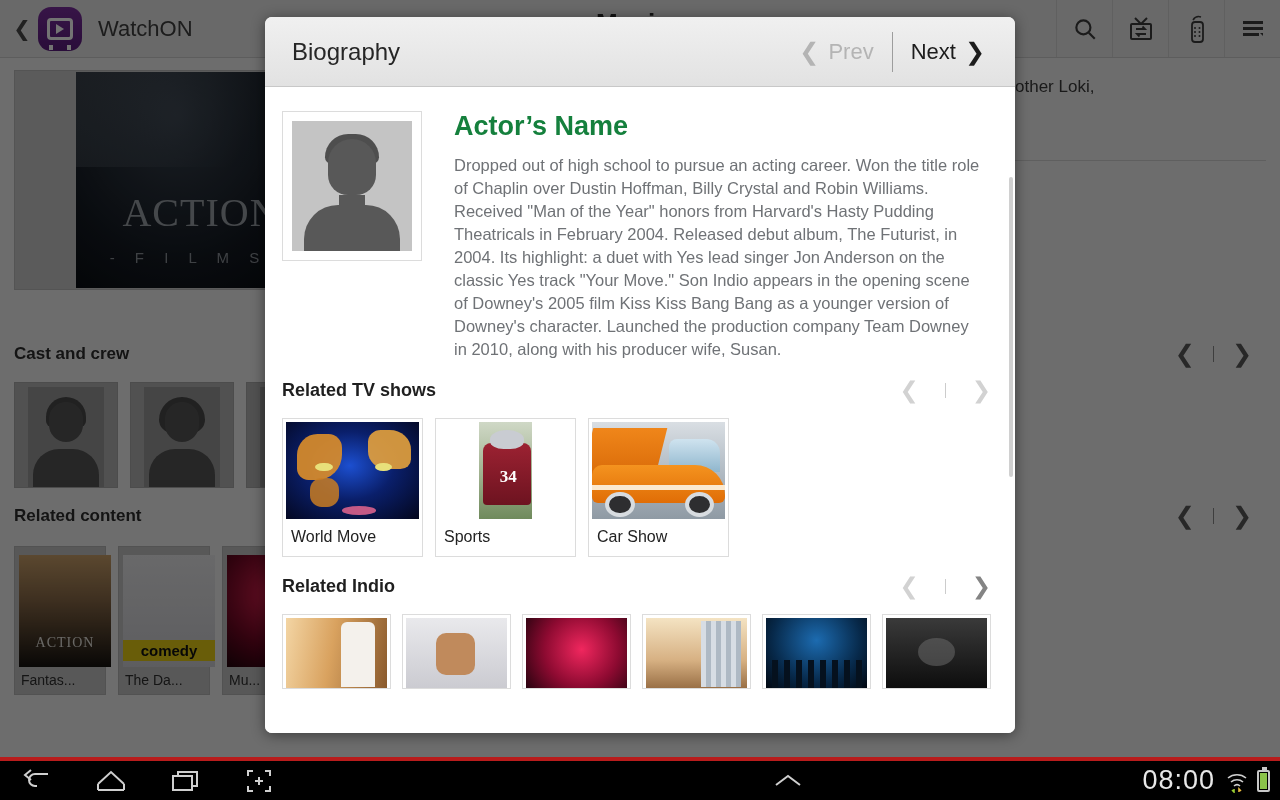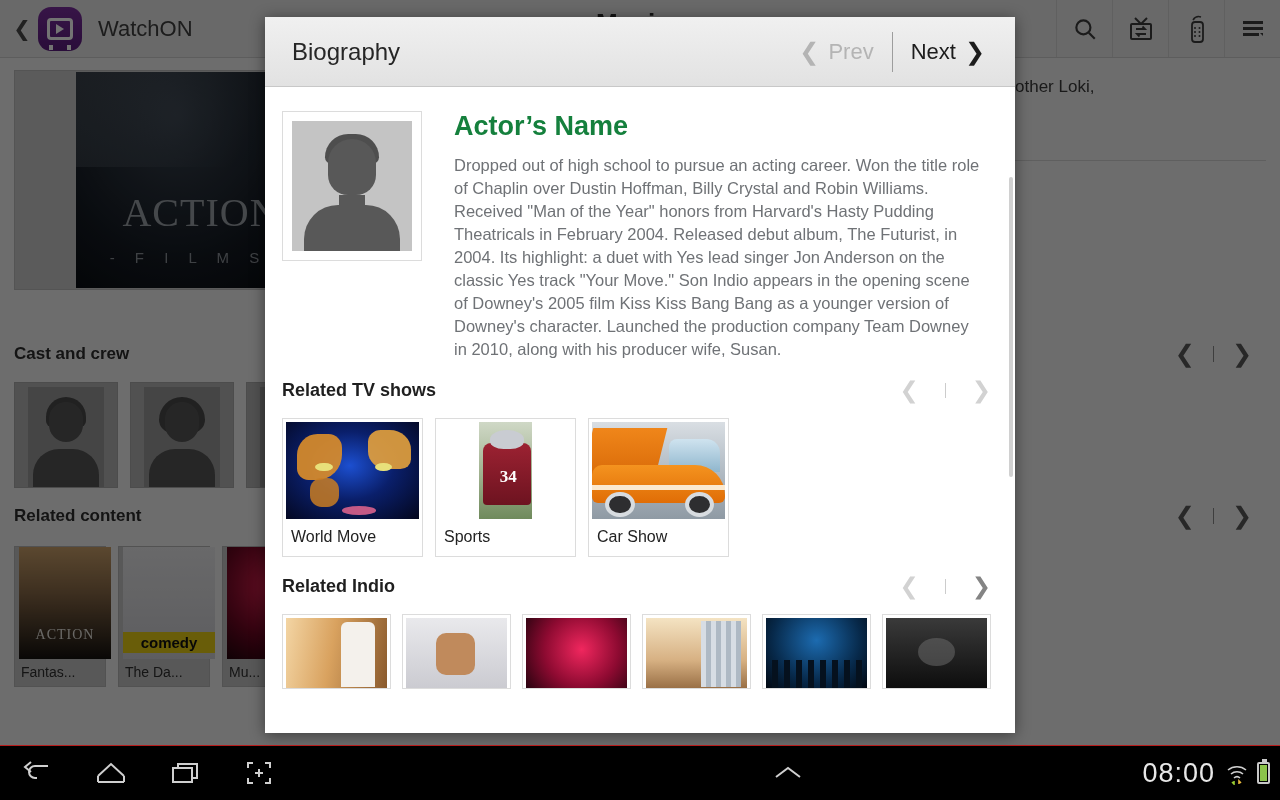--- a/index.html
+++ b/index.html
@@ -95,21 +95,21 @@
   .bg-arrows .divider { width: 1px; height: 16px; background: #8a8a8a; }
 
   .bg-row { position: absolute; display: flex; gap: 12px; left: 14px; }
   .cast-card {
     width: 104px; height: 106px; background: #b4b4b4; border: 1px solid #a9a9a9;
     display: flex; align-items: flex-end; justify-content: center;
   }
   .cast-card .ph { width: 76px; height: 100px; background: #9a9a9a; position: relative; overflow: hidden; }
   .silh-head { position: absolute; left: 50%; transform: translateX(-50%); background: #555; }
 
-  .rc-card { width: 92px; background: #c3c3c3; border: 1px solid #b5b5b5; padding: 0 4px 0 4px; }
+  .rc-card { width: 92px; background: #c3c3c3; border: 1px solid #b5b5b5; padding: 8px 4px 0 4px; }
   .rc-poster { width: 92px; height: 112px; position: relative; overflow: hidden; }
   .rc-label { font-size: 14px; color: #2f2f2f; text-align: left; padding: 5px 2px 6px 2px; white-space: nowrap; }
 
   
   .art-action { background: linear-gradient(#caa06a 0%, #8a6a48 40%, #15120f 100%); }
   .art-action::after { content:"ACTION"; position:absolute; bottom:16px; left:0; right:0; text-align:center;
      font-family:"Liberation Serif", serif; color:#e9e6e0; font-size:14px; letter-spacing:1px; }
   .art-comedy { background: linear-gradient(#e8e8ea, #cfcfd4); }
   .art-comedy::after { content:"comedy"; position:absolute; bottom:6px; left:0; right:0; text-align:center;
      background:#e8cf16; color:#111; font-weight:bold; font-size:15px; padding:2px 0; }
@@ -120,21 +120,21 @@
   .art-scifi { background: radial-gradient(ellipse at 50% 30%, #1a5f9e, #062238 65%, #01060c 100%); }
   .art-scifi::after { content:"Sci-Fi"; position:absolute; bottom:10px; left:0; right:0; text-align:center;
      font-family:"Liberation Mono", monospace; color:#dfe8ef; font-size:17px; }
   .art-thriller { background: linear-gradient(#2a2a2a, #0b0b0b); }
 
   
   #dialog {
     position: absolute; left: 265px; top: 17px; width: 750px; height: 716px;
     background: #fff; z-index: 50;
     box-shadow: 0 2px 14px rgba(0,0,0,0.45);
-    display: flex; flex-direction: column; overflow: hidden;
+    display: flex; flex-direction: column; overflow: hidden; border-radius: 7px;
   }
   .dlg-header {
     height: 70px; flex: 0 0 70px;
     background: linear-gradient(#f0f0f0, #e2e2e2);
     border-bottom: 1px solid #c8c8c8;
     display: flex; align-items: center; padding: 0 18px 0 27px;
   }
   .dlg-title { font-size: 24px; color: #262626; }
   .dlg-nav { margin-left: auto; display: flex; align-items: center; }
   .nav-btn { display: flex; align-items: center; gap: 9px; font-size: 22px; padding: 0 12px; }
@@ -242,22 +242,22 @@
      background:#6f6f6f; border-radius:50%; opacity:.5; }
 
   
   .dlg-scroll {
     position: absolute; right: 2px; top: 90px; width: 4px; height: 300px;
     background: #d0d0d0; border-radius: 2px;
   }
 
   
   #navbar {
-    position: absolute; left: 0; bottom: 0; width: 1280px; height: 55px;
-    background: #000; border-top: 1px solid #b91c1c;
+    position: absolute; left: 0; bottom: 0; width: 1280px; height: 43px;
+    background: #000; border-top: 4px solid #b91c1c;
     display: flex; align-items: center; z-index: 60;
   }
   .nav-ic { width: 74px; height: 55px; display: flex; align-items: center; justify-content: center; color: #cfcfcf; }
   .nav-center { margin-left: auto; margin-right: auto; display:flex; align-items:center; }
   .nav-right { position: absolute; right: 10px; display: flex; align-items: center; gap: 10px; }
   .clock { color: #e8e8e8; font-size: 27px; letter-spacing: 1px; }
   .wifi-ic { position: relative; width: 22px; height: 20px; }
   .battery { width: 13px; height: 22px; border: 2px solid #c8c8c8; border-radius: 2px; position: relative; }
   .battery::before { content:""; position:absolute; top:-5px; left:3px; width:5px; height:3px; background:#c8c8c8; }
   .battery .fill { position:absolute; inset:1px; background:#8bc34a; }

